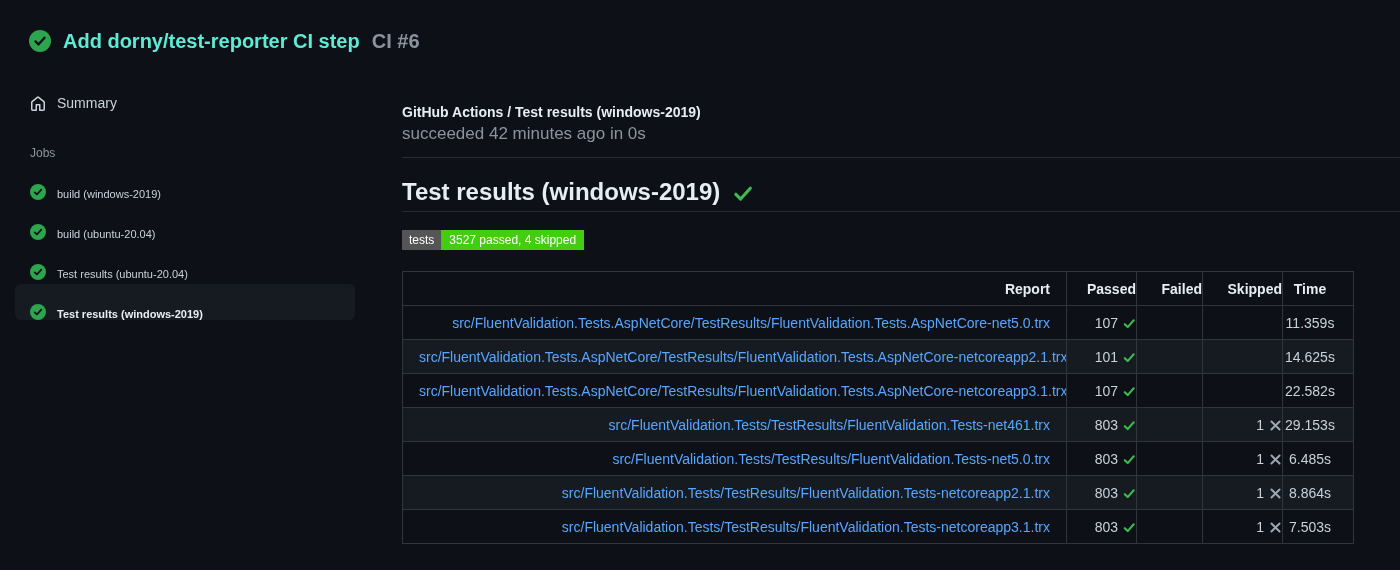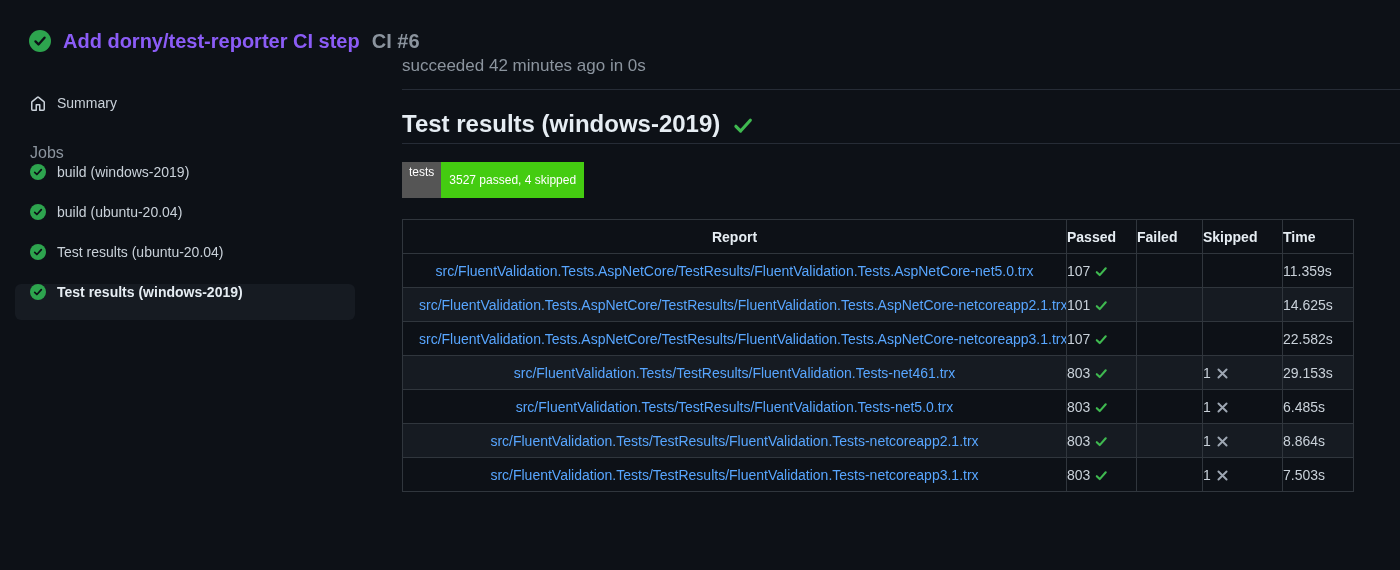--- a/index.html
+++ b/index.html
@@ -2,56 +2,56 @@
 <html><head>
 <meta charset="utf-8">
 <style>
   html,body{margin:0;padding:0}
   body{background:#0d1117;font-family:"Liberation Sans",sans-serif;color:#c9d1d9;-webkit-font-smoothing:antialiased}
   .app{position:relative;width:1400px;height:570px;overflow:hidden;background:#0d1117}
 
   
   .run-header{display:flex;align-items:center;gap:12px;padding:30px 0 0 29px;height:22px}
   .run-header .icon{width:22px;height:22px;flex:0 0 auto}
-  .run-title{font-size:20px;font-weight:700;color:#8b5cf6;margin:0;line-height:22px}
+  .run-title{font-size:20px;font-weight:700;color:#5eead4;margin:0;line-height:22px}
   .run-number{font-size:20px;font-weight:700;color:#8b949e;line-height:22px}
 
   
   .layout{display:flex;align-items:flex-start}
   .sidebar{width:372px;padding:35px 0 0 30px;flex:0 0 auto}
   .main{flex:1;min-width:0}
 
   
   .summary-item{display:flex;align-items:center;gap:11px;height:32px;font-size:14px;color:#c9d1d9;cursor:pointer}
   .summary-item .icon{width:16px;height:16px}
-  .jobs-label{margin-top:27px;height:14px;font-size:16px;line-height:14px;color:#8b949e}
-  .job-item{display:flex;align-items:flex-start;gap:11px;height:36px;margin-top:4px;margin-left:-15px;padding-left:15px;width:340px;border-radius:6px;font-size:14px;color:#c9d1d9;cursor:pointer;box-sizing:border-box}
+  .jobs-label{margin-top:27px;height:14px;font-size:12px;line-height:14px;color:#8b949e}
+  .job-item{display:flex;align-items:flex-end;gap:11px;height:36px;margin-top:4px;margin-left:-15px;padding-left:15px;width:340px;border-radius:6px;font-size:11px;color:#c9d1d9;cursor:pointer;box-sizing:border-box}
   .job-item:first-of-type{margin-top:15px}
   .job-item .icon{width:16px;height:16px;flex:0 0 auto}
   .job-item.selected{background:#161b22;font-weight:700;color:#e6edf3}
 
   
   .breadcrumb{margin-top:52px;font-size:14px;font-weight:700;line-height:16px;color:#e6edf3}
   .status-line{margin-top:6px;font-size:17px;line-height:15px;color:#8b949e}
   .divider{border:none;border-top:1px solid #262c36;margin:16px 0 0}
   .section-title{display:flex;align-items:center;gap:13px;margin:20px 0 0;padding-bottom:5px;border-bottom:1px solid #262c36;font-size:24px;font-weight:600;line-height:28px;color:#e6edf3}
   .section-title .icon{width:21px;height:21px;margin-top:3px}
 
   
   .badge{display:inline-flex;margin-top:18px;border-radius:0;overflow:hidden;font-size:12px;font-weight:400;line-height:20px;color:#ffffff}
   .badge-label{padding:0 7px;background:#555555}
-  .badge-value{padding:8px 8px;background:#44cc11}
+  .badge-value{padding:0 8px;background:#44cc11}
 
   
   table.results{margin-top:21px;border-collapse:collapse;table-layout:fixed;width:951px;font-size:14px}
   .results th,.results td{border:1px solid #30363d;height:33px;padding:0;overflow:hidden;white-space:nowrap}
   .results thead th{font-weight:700;color:#e6edf3;background:#0d1117}
-  .results th.c-report,.results td.c-report{text-align:center;padding:0 16px}
-  .results th.c-mid,.results td.c-mid{text-align:left}
-  .results th.c-time,.results td.c-time{text-align:left;padding-right:16px}
+  .results th.c-report,.results td.c-report{text-align:right;padding:0 16px}
+  .results th.c-mid,.results td.c-mid{text-align:right}
+  .results th.c-time,.results td.c-time{text-align:center;padding-right:16px}
   .results tbody tr:nth-child(even){background:#161b22}
   .results a{color:#58a6ff;text-decoration:none;cursor:pointer}
   .cell-ic{display:inline-flex;align-items:center;justify-content:center;gap:5px}
   .cell-ic .icon{width:13px;height:13px;margin-top:1px}
 </style>
 </head>
 <body>
 
 <div class="app">
 
@@ -100,20 +100,21 @@
         <div class="job-item selected">
           <svg class="icon" viewBox="0 0 16 16">
             <circle cx="8" cy="8" r="8" fill="#2da44e"></circle>
             <path d="M4.7 8.3l2.2 2.2 4.4-4.9" fill="none" stroke="#0d1117" stroke-width="1.7" stroke-linecap="round" stroke-linejoin="round"></path>
           </svg>
           <span>Test results (windows-2019)</span>
         </div>
     </aside>
 
     <main class="main">
+      <div class="breadcrumb">GitHub Actions / Test results (windows-2019)</div>
       <div class="status-line">succeeded 42 minutes ago in 0s</div>
       <hr class="divider">
 
       <h2 class="section-title">
         <span>Test results (windows-2019)</span>
         <svg class="icon" viewBox="0 0 16 16">
           <path d="M2.2 8.6l3.6 3.6 7.4-8.2" fill="none" stroke="#3fb950" stroke-width="2.4" stroke-linecap="round" stroke-linejoin="round"></path>
         </svg>
       </h2>
 

